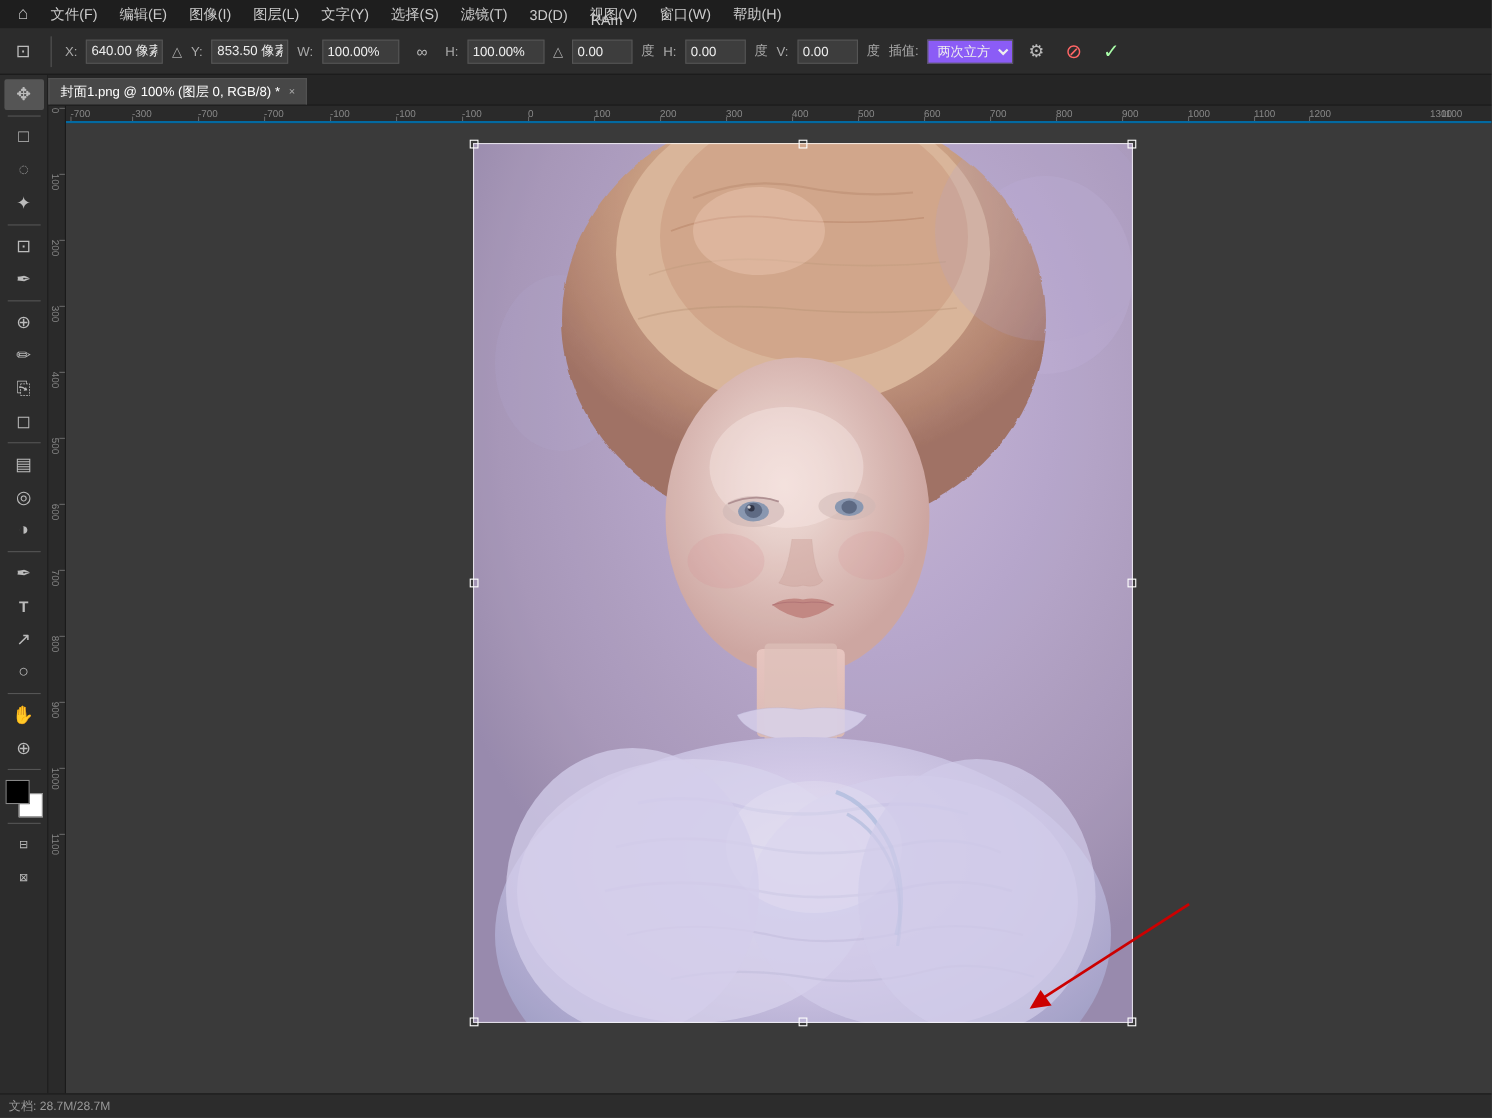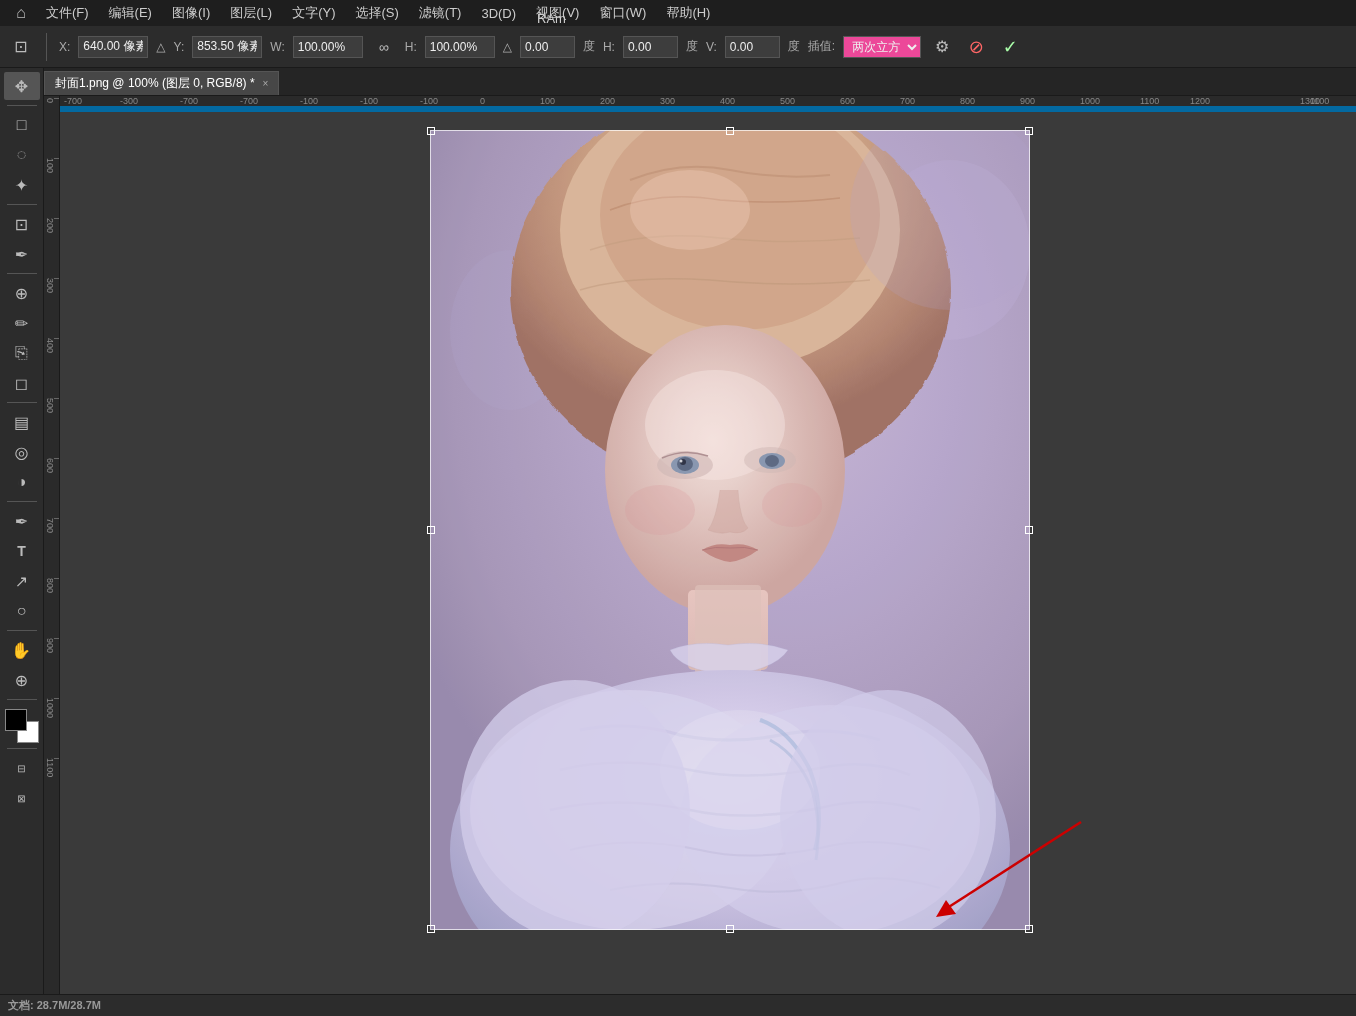--- a/index.html
+++ b/index.html
@@ -74,21 +74,21 @@
     .toolbar-input-sm {
       width: 55px;
     }
     .toolbar-sep {
       width: 1px;
       height: 28px;
       background: #555;
       margin: 0 4px;
     }
     .toolbar-select {
-      background: #ec4899;
+      background: #8b5cf6;
       border: 1px solid #555;
       color: #eee;
       font-size: 12px;
       padding: 2px 4px;
       height: 22px;
     }
 
     
     #tab-bar {
       height: 28px;
@@ -190,21 +190,21 @@
       align-items: center;
       overflow: hidden;
     }
     
     #ruler-top {
       height: 16px;
       background: #2a2a2a;
       position: absolute;
       top: 96px; left: 60px; right: 0;
       z-index: 97;
-      border-bottom: 6px solid #0369a1;
+      border-bottom: 2px solid #0369a1;
       display: flex;
       align-items: center;
       overflow: hidden;
     }
 
     
     #canvas-area {
       position: absolute;
       top: 112px; left: 60px; right: 0; bottom: 22px;
       background: #3a3a3a;
@@ -255,21 +255,20 @@
       position: absolute;
       bottom: 0; left: 0; right: 0;
       z-index: 100;
       display: flex;
       align-items: center;
       padding: 0 8px;
       border-top: 1px solid #1a1a1a;
       font-size: 11px;
       color: #999;
       gap: 12px;
-      font-weight: bold;
     }
 
     
     #ram-display {
       position: absolute;
       top: 0;
       left: 523px;
       width: 57px;
       height: 26px;
       display: flex;

